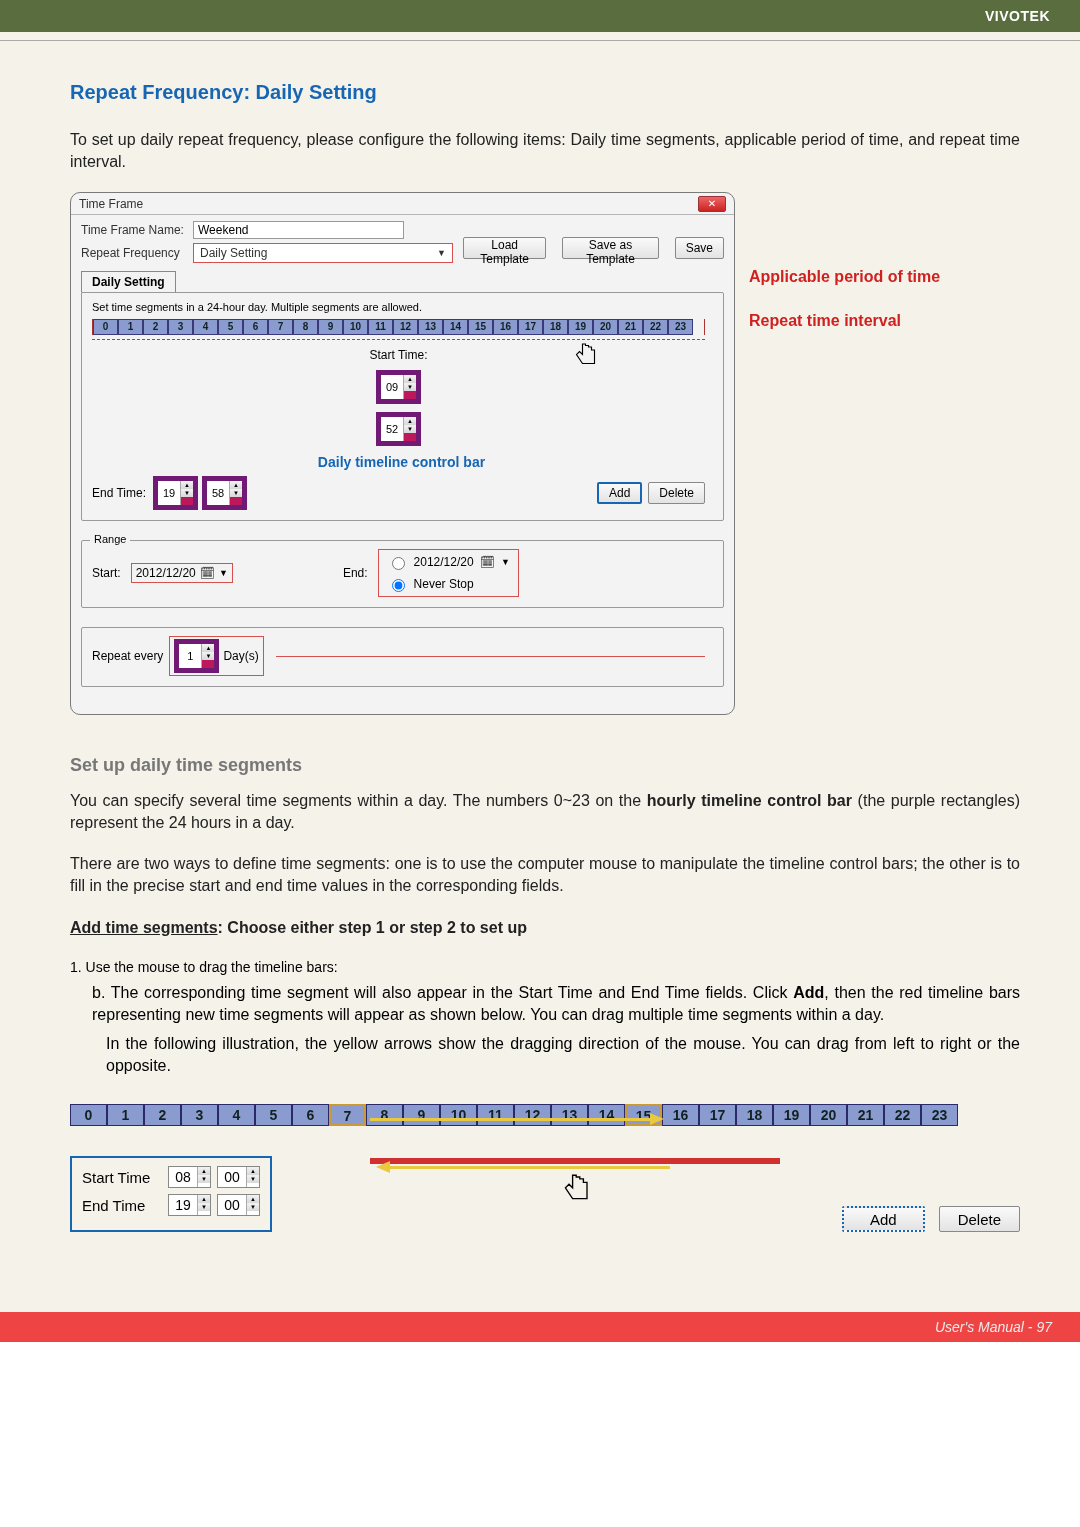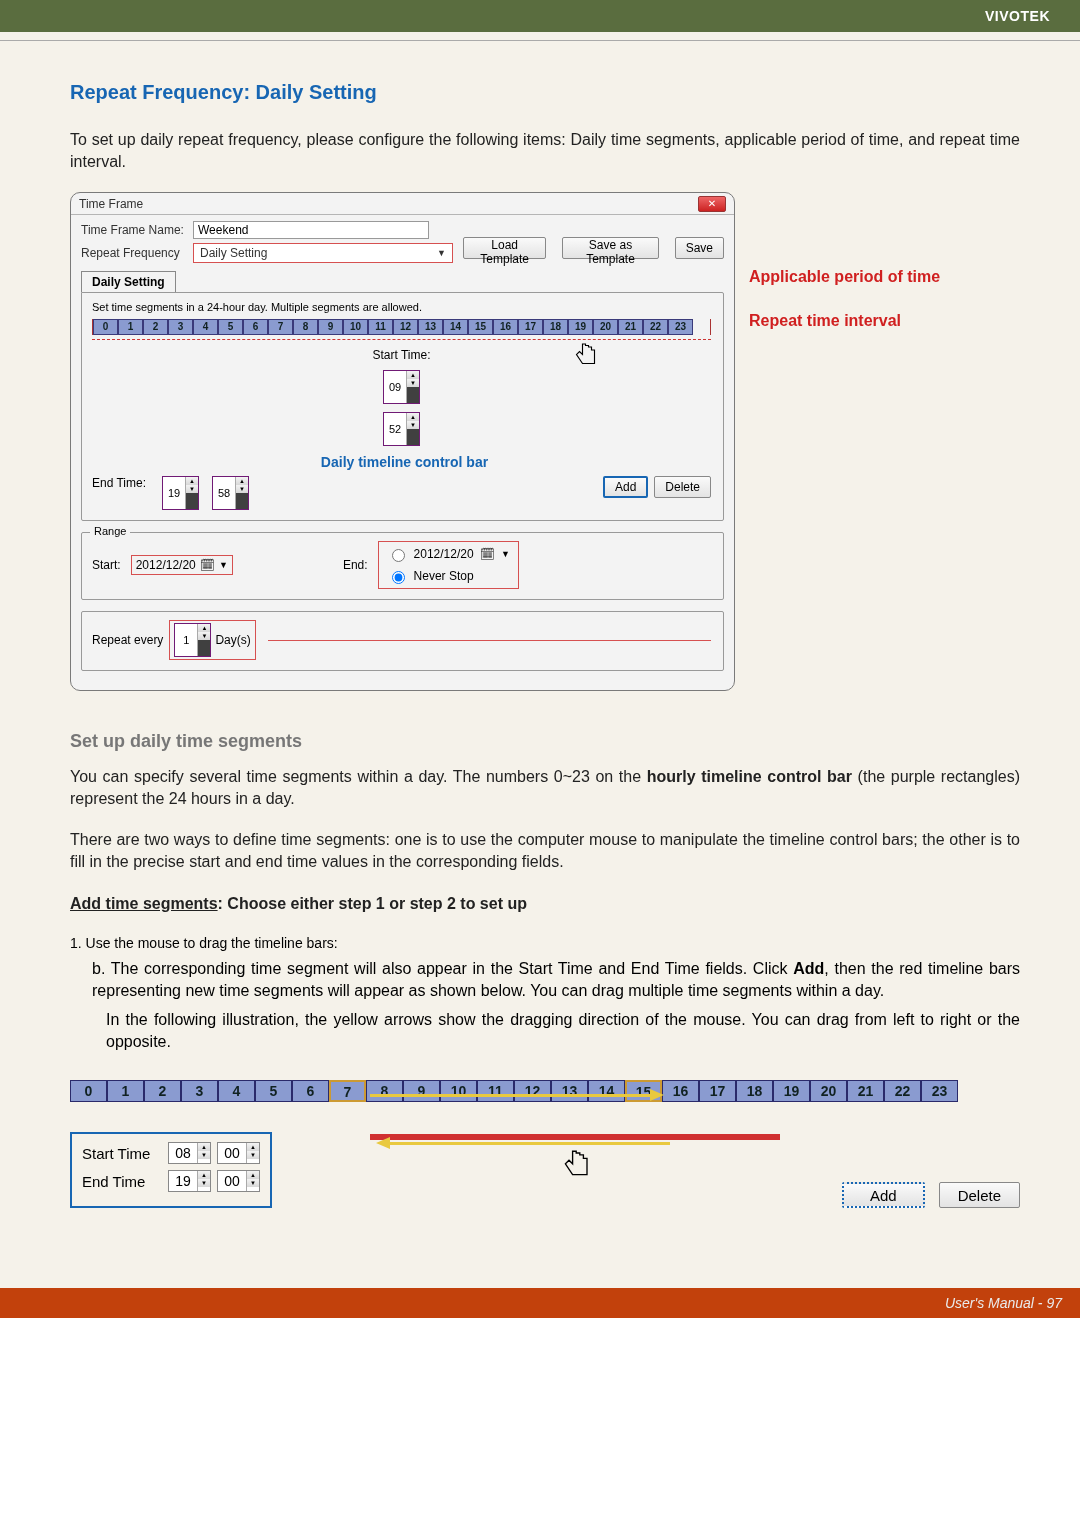--- a/index.html
+++ b/index.html
@@ -96,21 +96,21 @@
     margin-bottom: 4px;
   }
   .form-label { width: 112px; }
   .txt-input {
     border: 1px solid #999;
     height: 18px;
     padding: 1px 4px;
     font-size: 12px;
     background: #fff;
   }
-  .name-input { width: 236px; }
+  .name-input { width: 211px; }
   .btn {
     background: linear-gradient(#fafafa,#e3e3e3);
     border: 1px solid #888;
     border-radius: 2px;
     font-size: 12px;
     height: 22px;
     padding: 0 10px;
   }
   .btn-row {
     display: flex;
@@ -135,23 +135,23 @@
     border-bottom: none;
     padding: 3px 10px;
     font-size: 12px;
     font-weight: bold;
     background: #f3f3f3;
     margin-top: 4px;
   }
   .groupbox {
     border: 1px solid #999;
     border-radius: 2px;
-    padding: 8px 12px 10px 10px;
-    font-size: 12px;
-    margin-bottom: 11px;
+    padding: 8px 18px 10px 10px;
+    font-size: 12px;
+    margin-bottom: 19px;
     position: relative;
   }
   .group-legend {
     position: absolute;
     top: -8px;
     left: 8px;
     background: #f3f3f3;
     padding: 0 4px;
     font-size: 11px;
   }
@@ -182,23 +182,23 @@
     margin-bottom: 8px;
   }
   .inline-note {
     color: #1766b3;
     font-weight: bold;
     font-size: 14px;
     margin-left: 6px;
   }
   .spinner {
     display: inline-flex;
-    border: 1px solid #701a75;
+    border: 5px solid #701a75;
     height: 34px;
-    background: #404040;
+    background: #be185d;
   }
   .spinner input {
     border: none;
     width: 22px;
     font-size: 11px;
     text-align: center;
   }
   .spin-bt {
     display: flex;
     flex-direction: column;
@@ -308,23 +308,23 @@
     display:inline-flex; border:1px solid #888; height:22px; background:#fff;
   }
   .big-spinner input { border:none; width:28px; font-size:14px; text-align:center; }
   .right-btns { display:flex; gap:14px; margin-left:auto; }
   .footer-note {
     color: #eaeaea;
     font-style: italic;
     font-size: 14px;
   }
   .foot-bar {
-    background: #c2410c;
+    background: #ef4444;
     height: 30px;
-    display:flex; align-items:center; justify-content:flex-end; padding-right:18px;
+    display:flex; align-items:center; justify-content:flex-end; padding-right:28px;
   }
 </style>
 </head>
 <body>
 
 <div class="page">
   <div class="top-bar">
     <span class="top-bar-text">VIVOTEK</span>
   </div>
   <div class="thin-line"></div>
@@ -407,21 +407,21 @@
                   <span class="spin-bt">
                     <span>▲</span>
                     <span>▼</span>
                   </span>
                 </span>
               <span class="inline-note">Daily timeline control bar</span>
               <svg class="hand-cursor" style="left:480px; top:-12px;" viewBox="0 0 40 40">
                 <path d="M14 8 l0 14 l-4 -4 l-4 4 l8 12 l16 0 l0 -18 l-4 0 l0 -4 l-4 0 l0 -2 l-4 0 l0 -2 z" fill="none" stroke="#000" stroke-width="1.5"></path>
               </svg>
             </div>
-            <div style="display:flex; gap:13px;">
+            <div style="display:flex; align-items:center; gap:4px;">
               <span style="width:57px;">End Time:</span>
               <span class="spinner">
                   <input value="19" style="">
                   <span class="spin-bt">
                     <span>▲</span>
                     <span>▼</span>
                   </span>
                 </span>
               <span class="spinner">
                   <input value="58" style="">

